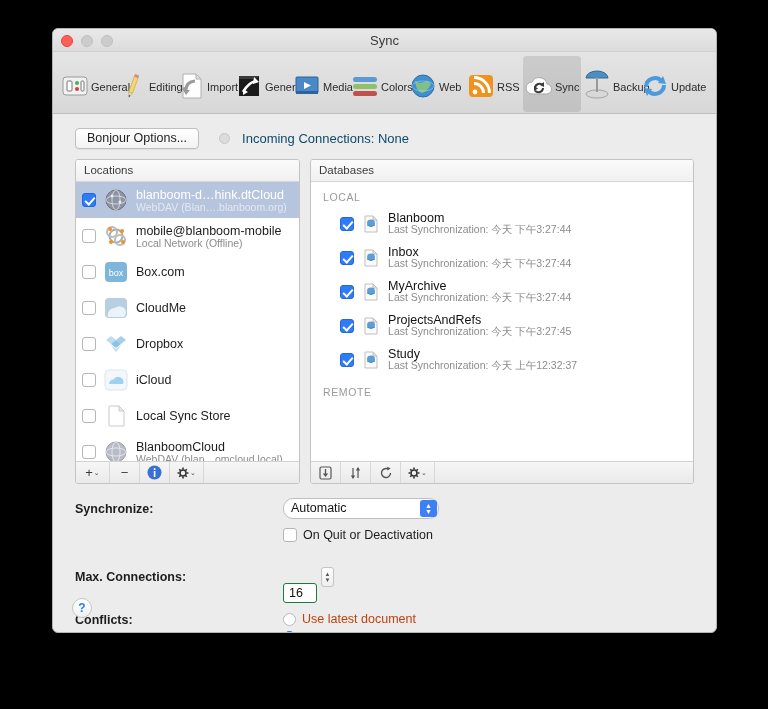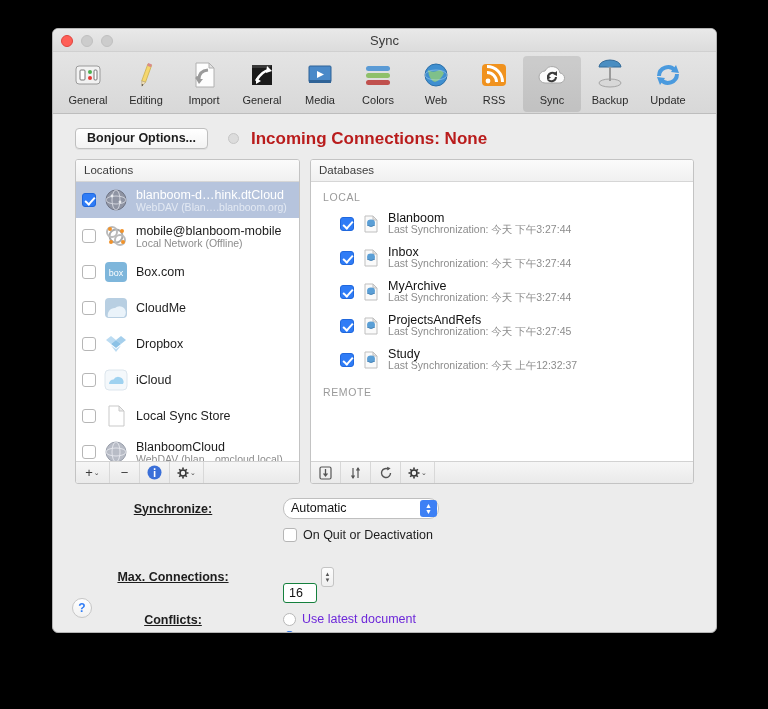--- a/index.html
+++ b/index.html
@@ -42,50 +42,49 @@
   
   .toolbar {
     height: 62px;
     background: linear-gradient(to bottom, #e4e4e4, #d8d8d8);
     border-bottom: 1px solid #bdbdbd;
     display: flex; align-items: flex-start;
     padding: 4px 0 0 6px;
   }
   .tb-item {
     width: 58px; height: 56px;
-    display: flex; flex-direction: column;
+    display: flex; flex-direction: row;
     align-items: center; justify-content: flex-start;
     padding-top: 3px;
     border-radius: 4px;
     cursor: default;
   }
   .tb-item.selected { background: rgba(0,0,0,0.10); }
   .tb-label { font-size: 11px; color: #2b2b2b; margin-top: 3px; white-space: nowrap; }
   .tb-icon { width: 32px; height: 32px; position: relative; }
 
   
   .optrow {
     display: flex; align-items: center;
     padding: 14px 0 10px 22px;
     gap: 12px;
-    font-weight: bold;
   }
   .bonjour-btn {
     height: 21px; padding: 0 11px;
     background: linear-gradient(to bottom,#ffffff,#f3f3f3);
     border: 1px solid #bfbfbf; border-radius: 4px;
     font-size: 12.5px; color: #1d1d1d; line-height: 19px;
     box-shadow: 0 1px 0 rgba(0,0,0,0.05);
   }
   .status-dot {
     width: 11px; height: 11px; border-radius: 50%;
     background: #dcdcdc; border: 1px solid #c6c6c6;
     margin-left: 8px;
   }
-  .status-text { font-size: 17px; color: #b91c1c; text-align: right; }
+  .status-text { font-size: 13px; color: #0c4a6e; text-align: right; }
 
   
   .panels { display: flex; padding: 0 22px; gap: 10px; }
   .panel {
     background: #ffffff;
     border: 1px solid #c3c3c3;
     border-radius: 3px;
     display: flex; flex-direction: column;
     overflow: hidden;
   }
@@ -159,22 +158,22 @@
     height: 34px; padding: 0 10px 0 29px; gap: 8px;
   }
   .db-icon { width: 18px; height: 18px; flex: 0 0 18px; position: relative; }
   .db-name { font-size: 12.5px; color: #111; }
   .db-sub { font-size: 10.5px; color: #8c8c8c; margin-top: -2px; }
 
   
   .form { padding: 14px 22px 0 22px; }
   .frow { display: flex; align-items: center; margin-bottom: 9px; }
   .flabel {
-    width: 208px; text-align: center; padding-right: 12px;
-    font-size: 12.5px; color: #1d1d1d; font-weight: 600; text-decoration: underline;
+    width: 208px; text-align: left; padding-right: 12px;
+    font-size: 12.5px; color: #1d1d1d; font-weight: 600;
   }
   .popup {
     position: relative;
     width: 156px; height: 21px;
     background: #ffffff;
     border: 1px solid #bfbfbf; border-radius: 10px;
     font-size: 12.5px; color: #111;
     line-height: 19px; padding-left: 7px;
   }
   .popup-arrows {
@@ -206,21 +205,21 @@
     border: 1px solid #b8b8b8; background: #fff;
     position: relative; flex: 0 0 13px;
   }
   .radio.on { background: #2f7cf6; border-color: #2068dd; }
   .radio.on::after {
     content: ""; position: absolute;
     left: 4px; top: 4px; width: 4px; height: 4px;
     border-radius: 50%; background: #fff;
   }
   .radio-row { display: flex; align-items: center; gap: 6px; margin-bottom: 4px; }
-  .radio-label { font-size: 12.5px; color: #6d28d9; }
+  .radio-label { font-size: 12.5px; color: #c2410c; }
 
   .helpbtn {
     position: absolute; left: 19px; bottom: 14px;
     width: 20px; height: 20px; border-radius: 50%;
     background: linear-gradient(to bottom,#ffffff,#f1f1f1);
     border: 1px solid #c6c6c6;
     color: #2f7cf6; font-size: 12px; font-weight: bold;
     display: flex; align-items: center; justify-content: center;
   }
 </style>

